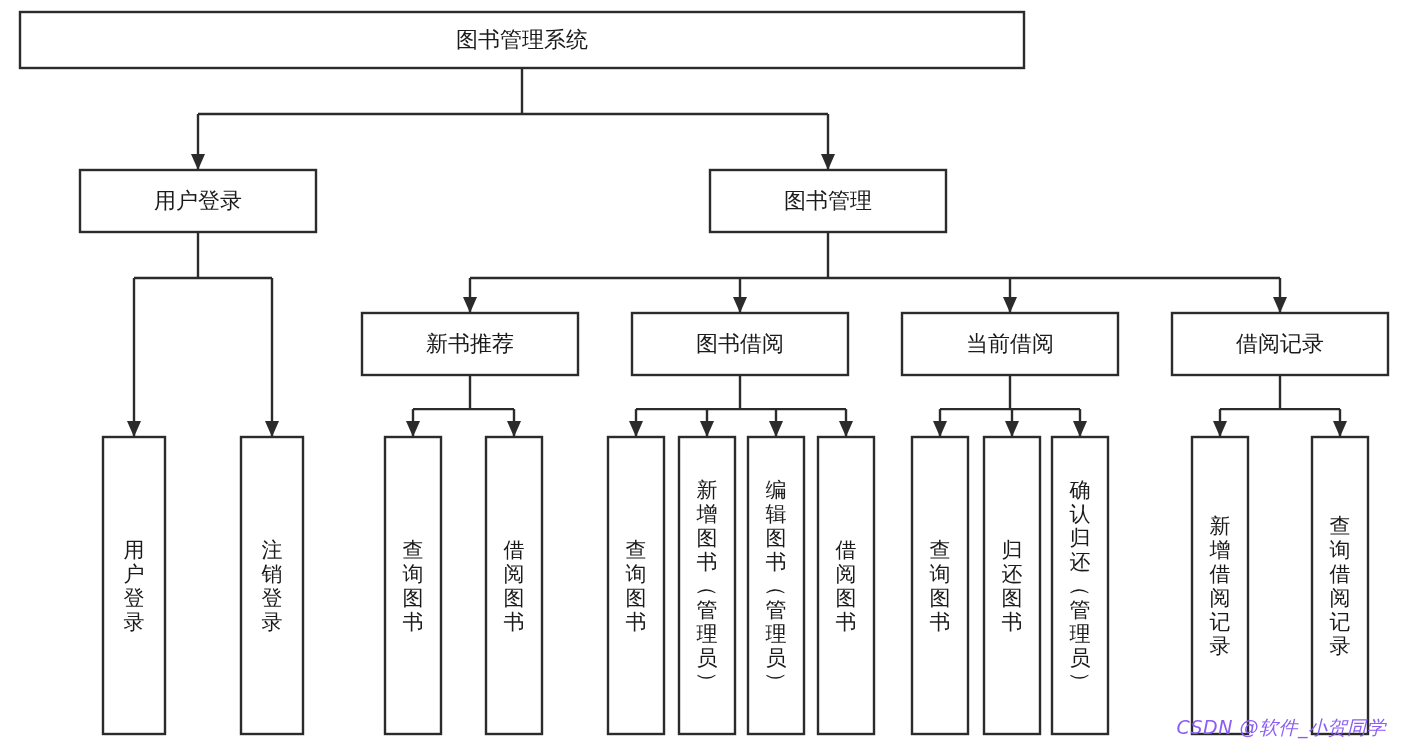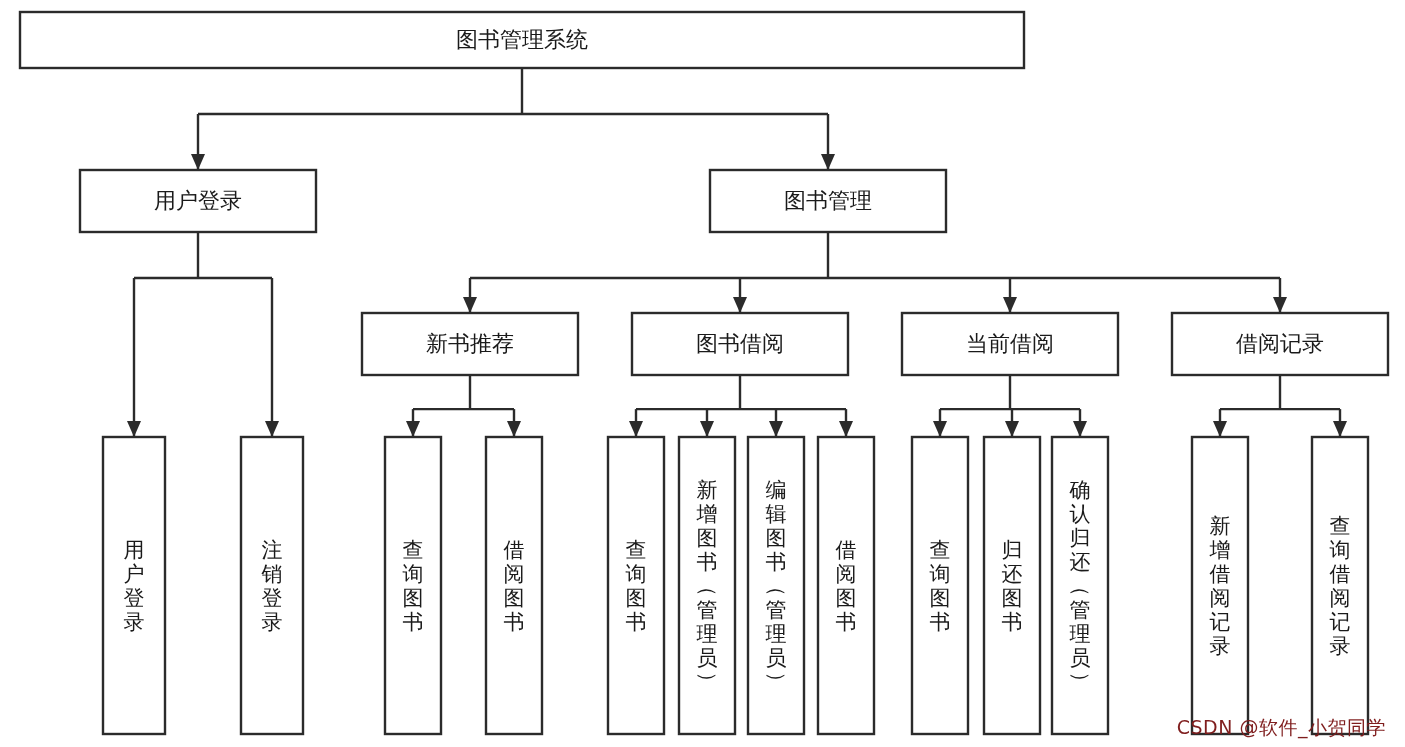--- a/index.html
+++ b/index.html
@@ -71,24 +71,25 @@
   .node-label-v span.ch.rot {
     transform: rotate(90deg);
     display: block;
   }
   .watermark {
     position: absolute;
     right: 8px;
     bottom: 6px;
     font-family: "DejaVu Sans", "Liberation Sans", sans-serif;
     font-size: 19px;
-    color: #7f1d1d;
+    color: #8b5cf6;
     letter-spacing: 0.5px;
     white-space: nowrap;
     pointer-events: none;
+    font-style: italic;
   }
 </style>
 </head>
 <body>
 
 <div id="diagram-root">
   <svg class="diagram-svg" viewBox="0 0 1405 747">
     <g id="connectors-layer">
         <path d="M 522 68 L 522 114" class="connector"></path>
         <path d="M 198 114 L 828 114" class="connector"></path>

